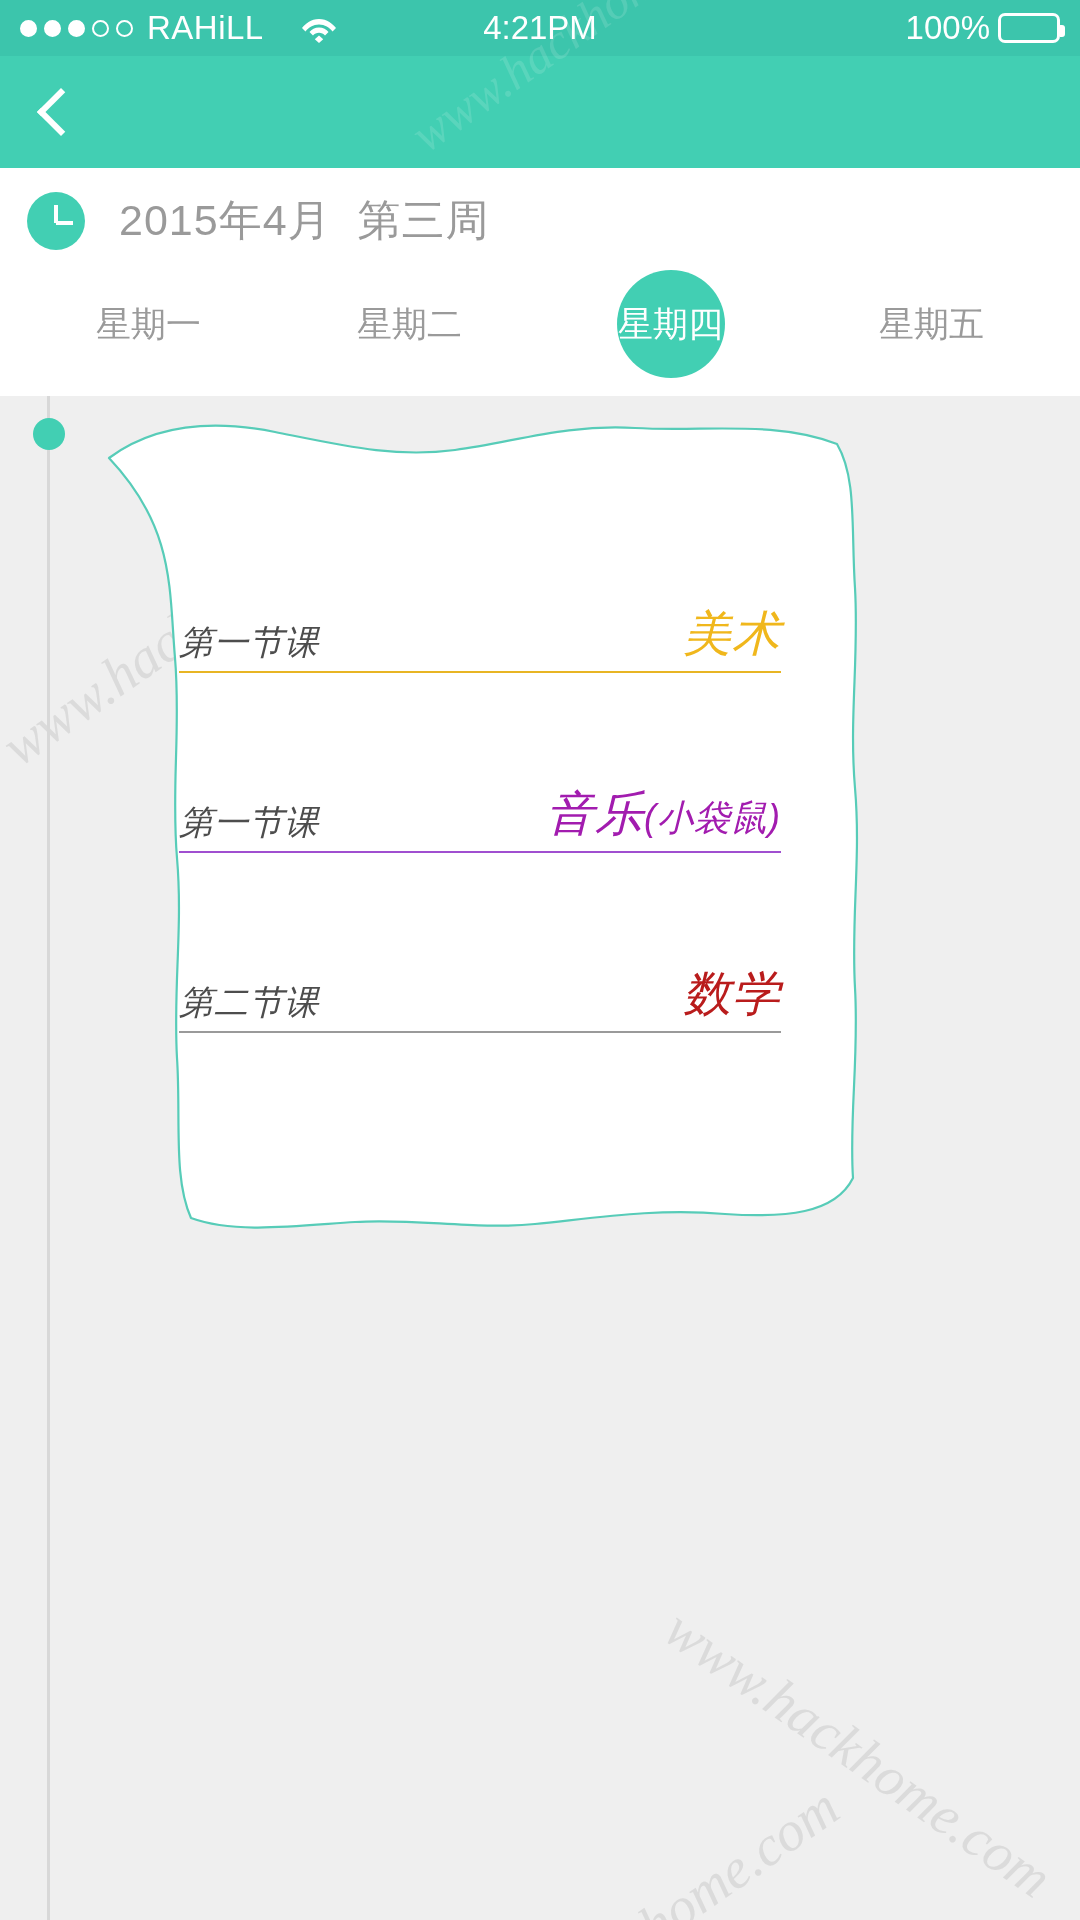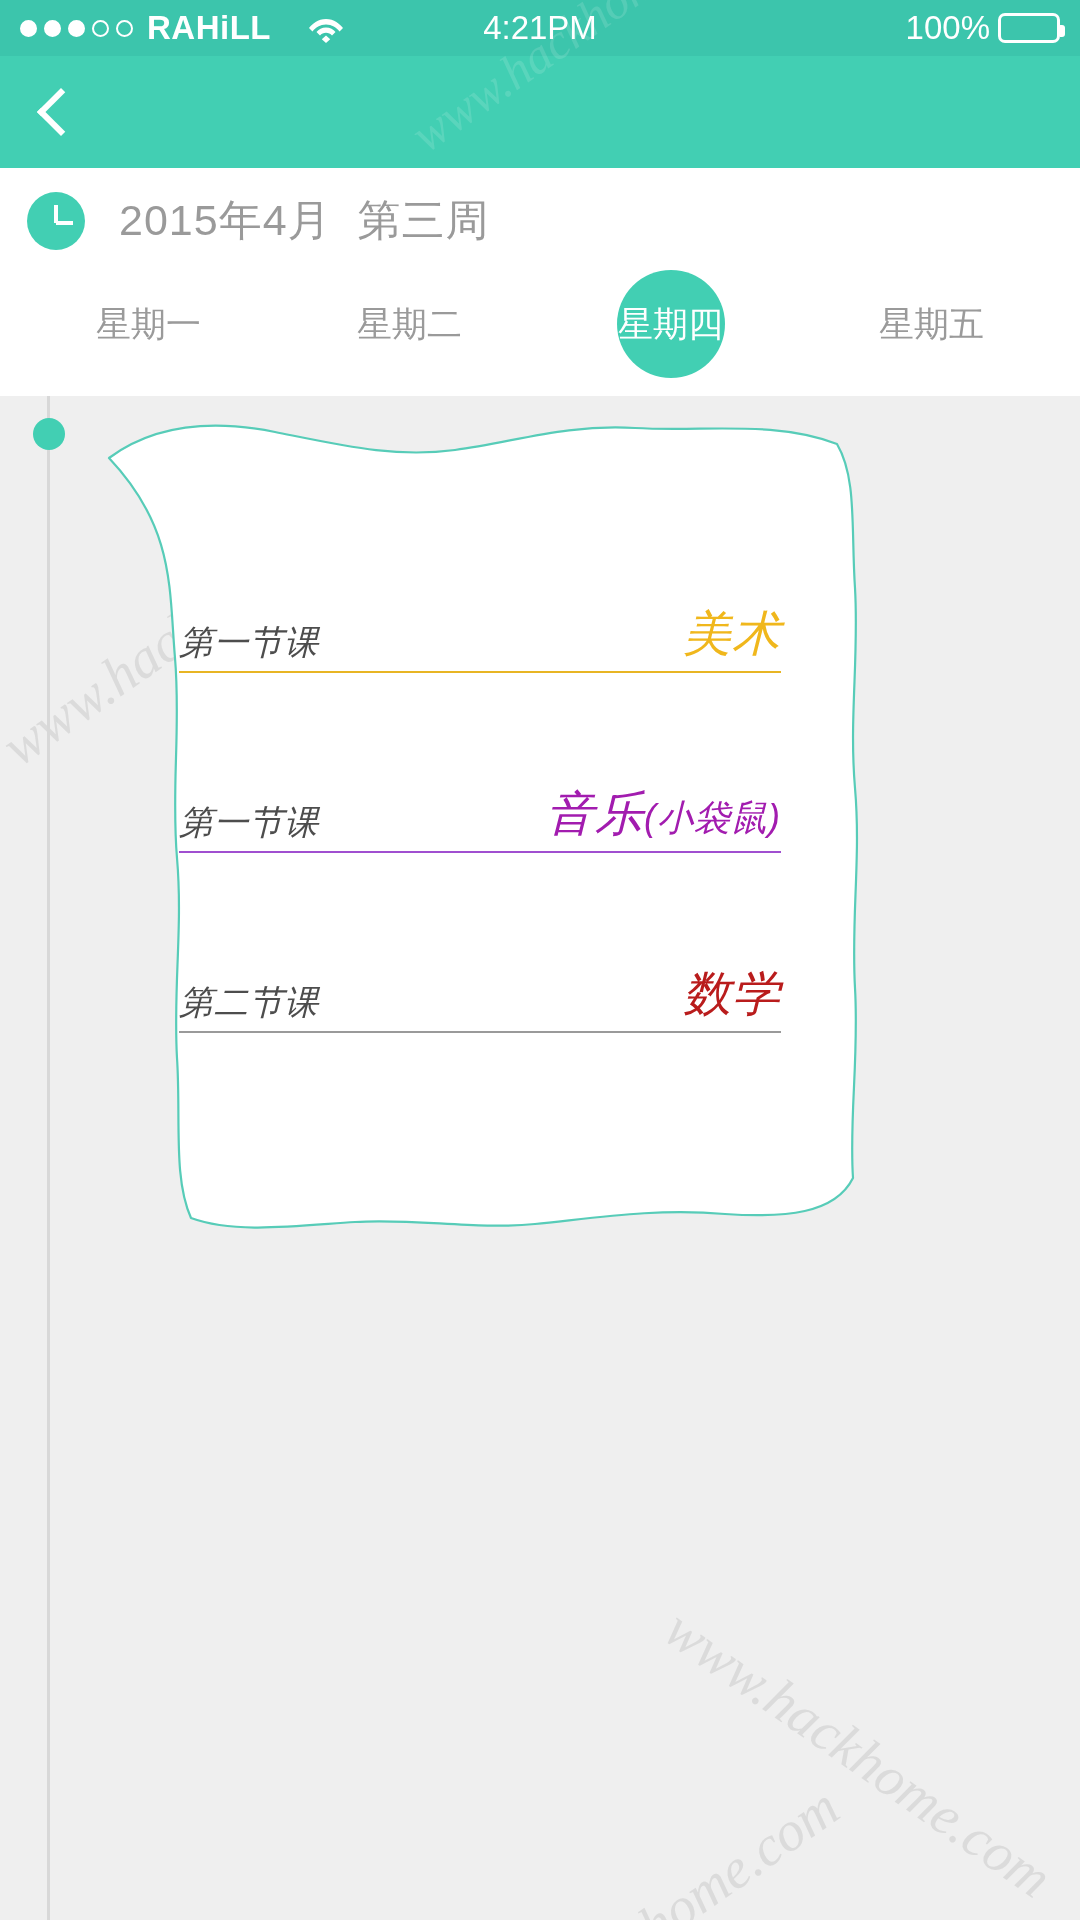--- a/index.html
+++ b/index.html
@@ -19,21 +19,21 @@
     display:flex;
     align-items:center;
     color:#fff;
     padding:0 20px;
     position:relative;
   }
   .sb-left{ display:flex; align-items:center; gap:14px; }
   .dots{ display:flex; align-items:center; gap:7px; }
   .dot{ width:17px; height:17px; border-radius:50%; border:2px solid #fff; }
   .dot.filled{ background:#fff; }
-  .carrier{ font-size:33px; letter-spacing:.5px; font-weight:700; }
+  .carrier{ font-size:33px; letter-spacing:.5px; font-weight:400; }
   .wifi{ margin-left:22px; width:38px; height:30px; position:relative; }
   .wifi svg{ display:block; }
   .sb-time{
     position:absolute; left:0; right:0; text-align:center;
     font-size:33px; font-weight:400; pointer-events:none;
   }
   .sb-right{ margin-left:auto; display:flex; align-items:center; gap:8px; z-index:2;}
   .batt-pct{ font-size:33px; }
   .batt{
     width:62px; height:30px; border:3px solid #fff; border-radius:7px;

